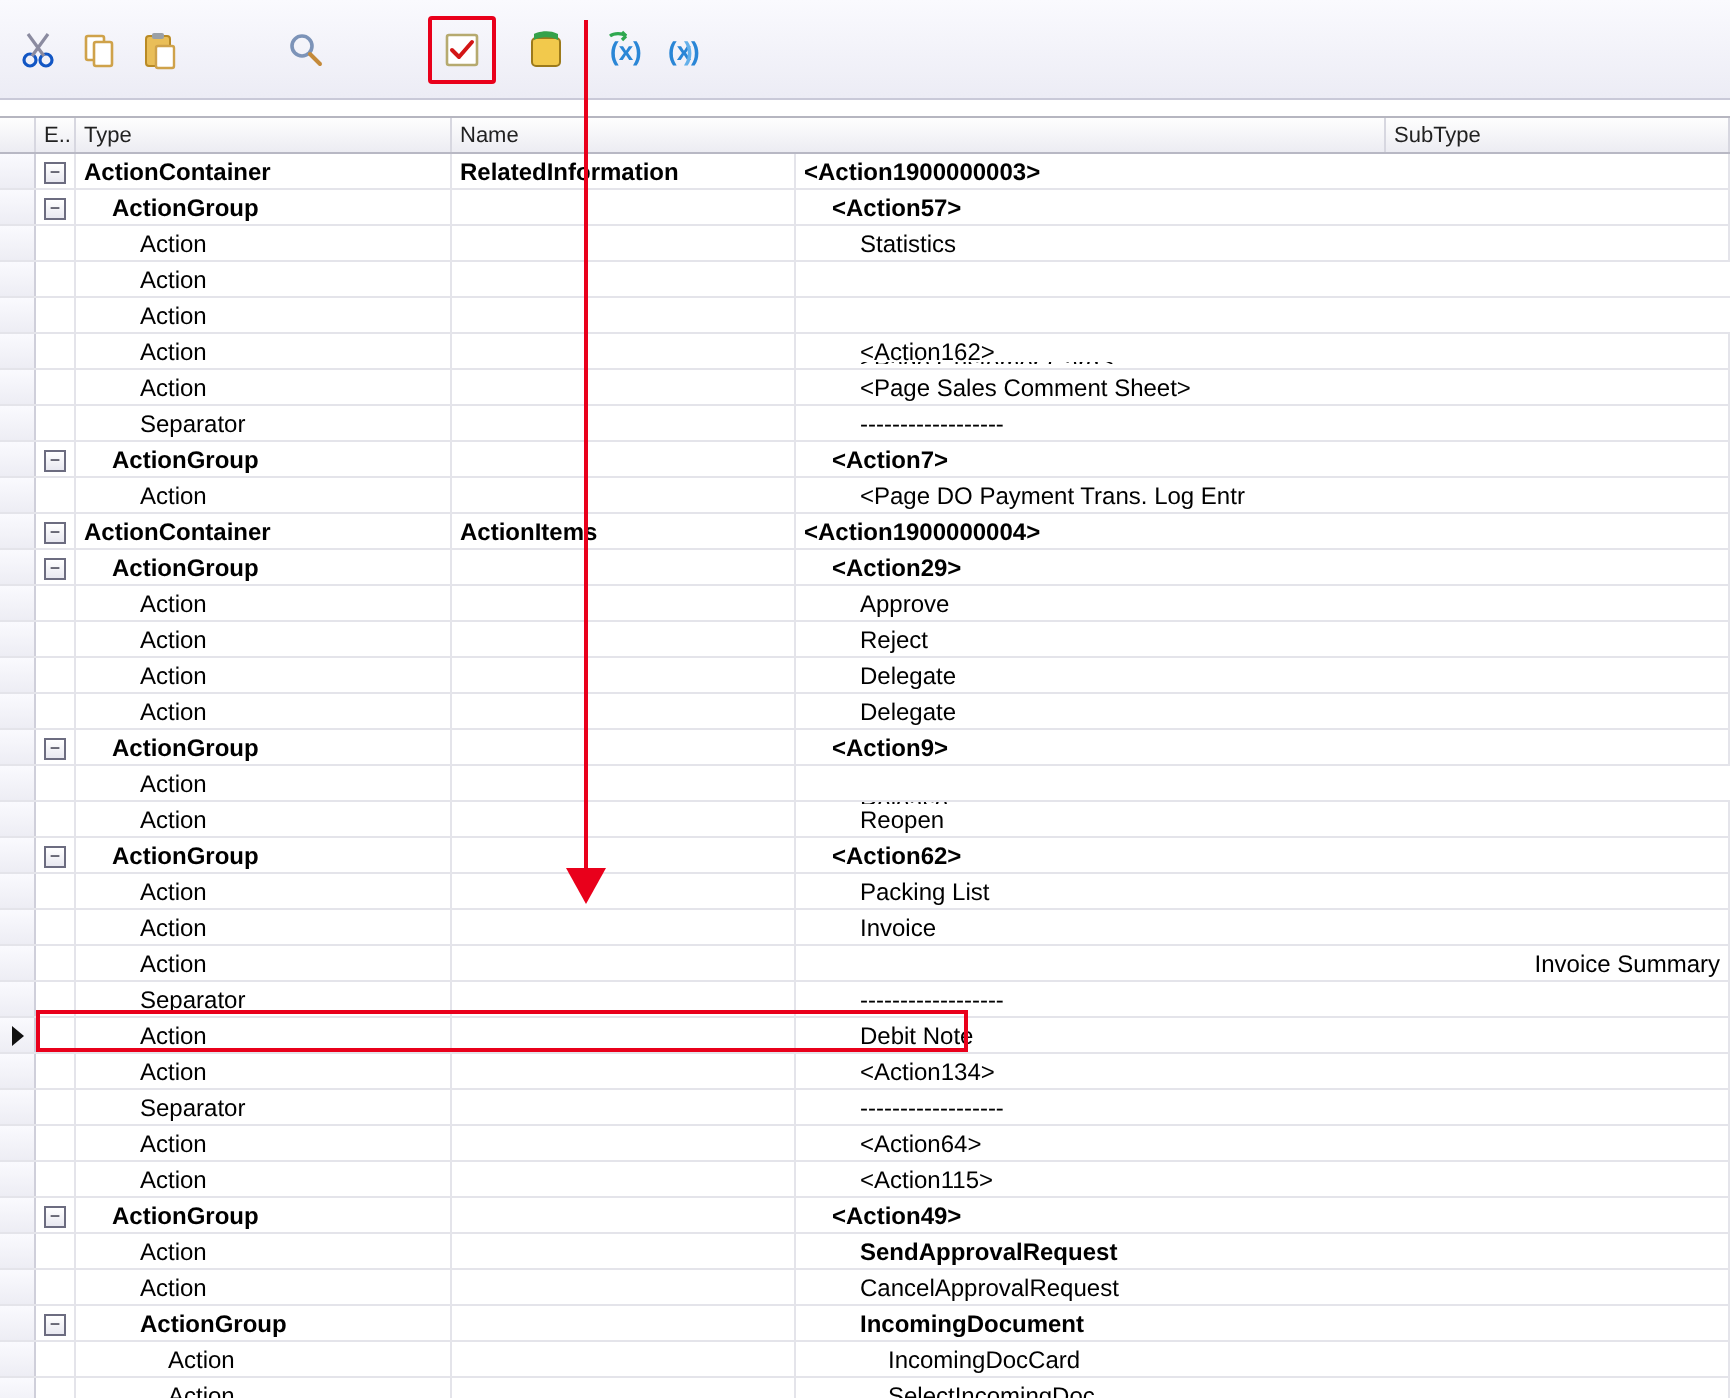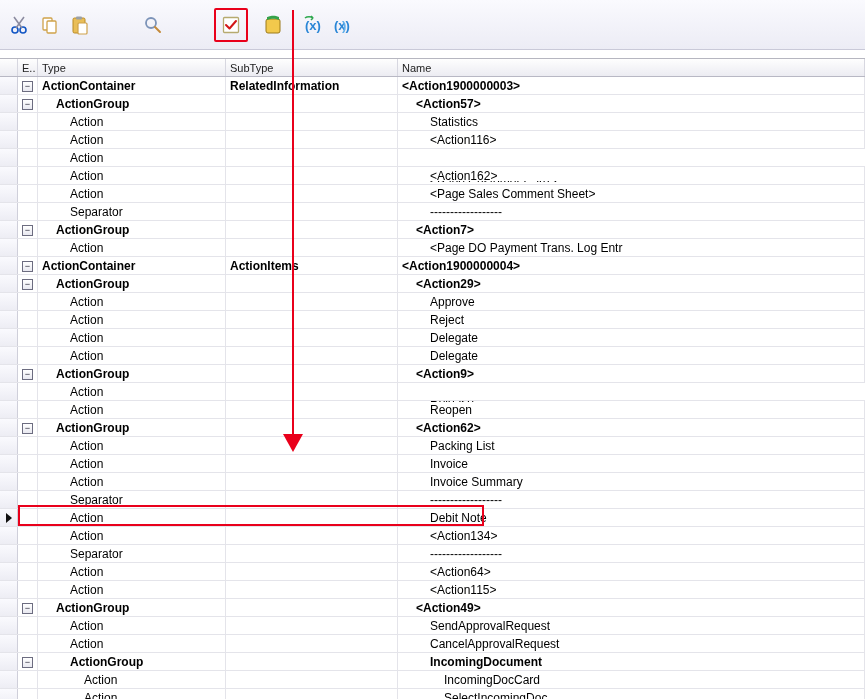--- a/index.html
+++ b/index.html
@@ -199,22 +199,22 @@
     </svg>
   </div>
 
 </div>
 
 <div class="grid-wrap">
   <div class="grid-header">
     <div class="hcell col-gutter"></div>
     <div class="hcell col-e">E..</div>
     <div class="hcell col-type">Type</div>
+    <div class="hcell col-name">Name</div>
     <div class="hcell col-sub">SubType</div>
-    <div class="hcell col-name">Name</div>
   </div>
   <div class="grid-body" id="grid-body">
       <div class="row">
         <div class="gutter"></div>
         <div class="cell e">
           <div class="expander">−</div>
         </div>
         <div class="cell type bold" style="padding-left: 4px;">
           <span>ActionContainer</span>
         </div>
@@ -255,23 +255,20 @@
       </div>
       <div class="row">
         <div class="gutter"></div>
         <div class="cell e"></div>
         <div class="cell type" style="padding-left: 32px;">
           <span>Action</span>
         </div>
         <div class="cell sub">
           <span></span>
         </div>
-        <div class="cell name" style="padding-left: 32px;">
-          <span>&lt;Action116&gt;</span>
-        </div>
       </div>
       <div class="row">
         <div class="gutter"></div>
         <div class="cell e"></div>
         <div class="cell type" style="padding-left: 32px;">
           <span>Action</span>
         </div>
         <div class="cell sub">
           <span></span>
         </div>
@@ -512,21 +509,21 @@
       </div>
       <div class="row">
         <div class="gutter"></div>
         <div class="cell e"></div>
         <div class="cell type" style="padding-left: 32px;">
           <span>Action</span>
         </div>
         <div class="cell sub">
           <span></span>
         </div>
-        <div class="cell name" style="padding-left: 32px;">
+        <div class="cell name" style="padding-left: 32px; justify-content: flex-end;">
           <span>Invoice Summary</span>
         </div>
       </div>
       <div class="row">
         <div class="gutter"></div>
         <div class="cell e"></div>
         <div class="cell type" style="padding-left: 32px;">
           <span>Separator</span>
         </div>
         <div class="cell sub">
@@ -620,21 +617,21 @@
       </div>
       <div class="row">
         <div class="gutter"></div>
         <div class="cell e"></div>
         <div class="cell type" style="padding-left: 32px;">
           <span>Action</span>
         </div>
         <div class="cell sub">
           <span></span>
         </div>
-        <div class="cell name" style="padding-left: 32px;">
+        <div class="cell name" style="padding-left: 32px; font-weight: bold;">
           <span>SendApprovalRequest</span>
         </div>
       </div>
       <div class="row">
         <div class="gutter"></div>
         <div class="cell e"></div>
         <div class="cell type" style="padding-left: 32px;">
           <span>Action</span>
         </div>
         <div class="cell sub">

